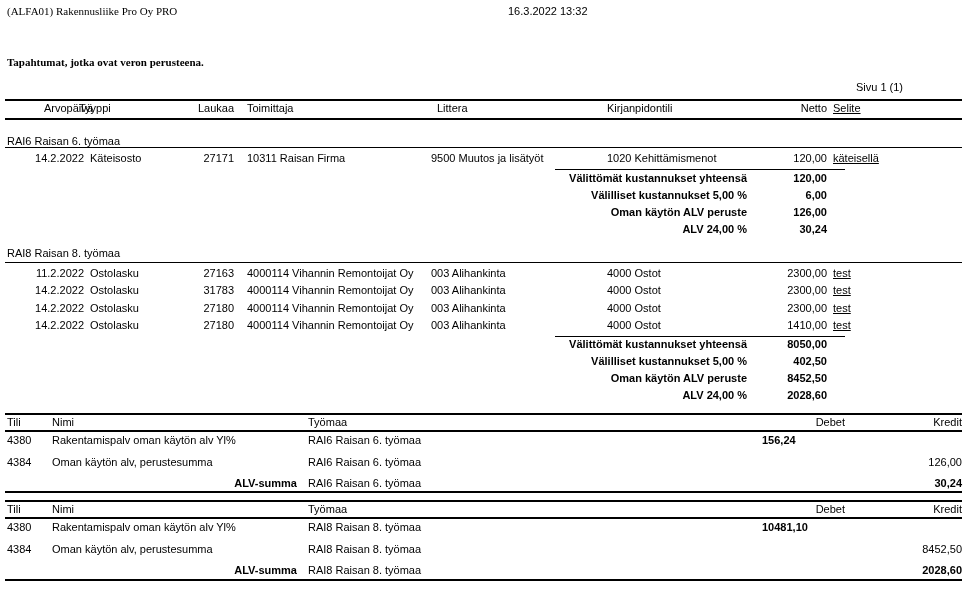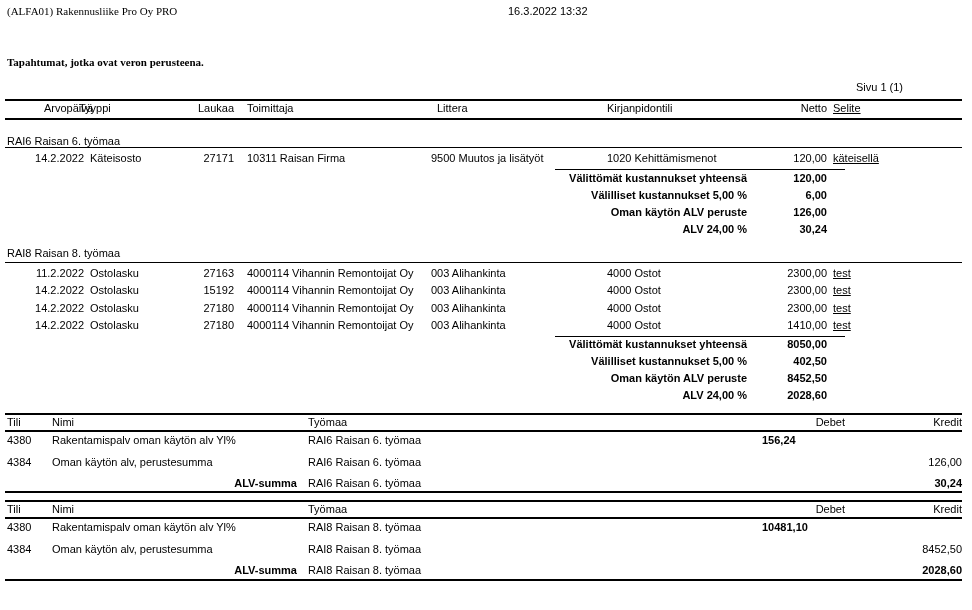--- a/index.html
+++ b/index.html
@@ -112,21 +112,21 @@
     <span class="m-num">27163</span>
     <span class="m-sup">4000114 Vihannin Remontoijat Oy</span>
     <span class="m-lit">003 Alihankinta</span>
     <span class="m-acc">4000 Ostot</span>
     <span class="m-net">2300,00</span>
     <span class="m-sel">test</span>
   </div>
   <div class="row" style="top:284px">
     <span class="m-date">14.2.2022</span>
     <span class="m-type">Ostolasku</span>
-    <span class="m-num">15192</span>
+    <span class="m-num">31783</span>
     <span class="m-sup">4000114 Vihannin Remontoijat Oy</span>
     <span class="m-lit">003 Alihankinta</span>
     <span class="m-acc">4000 Ostot</span>
     <span class="m-net">2300,00</span>
     <span class="m-sel">test</span>
   </div>
   <div class="row" style="top:302px">
     <span class="m-date">14.2.2022</span>
     <span class="m-type">Ostolasku</span>
     <span class="m-num">27180</span>

